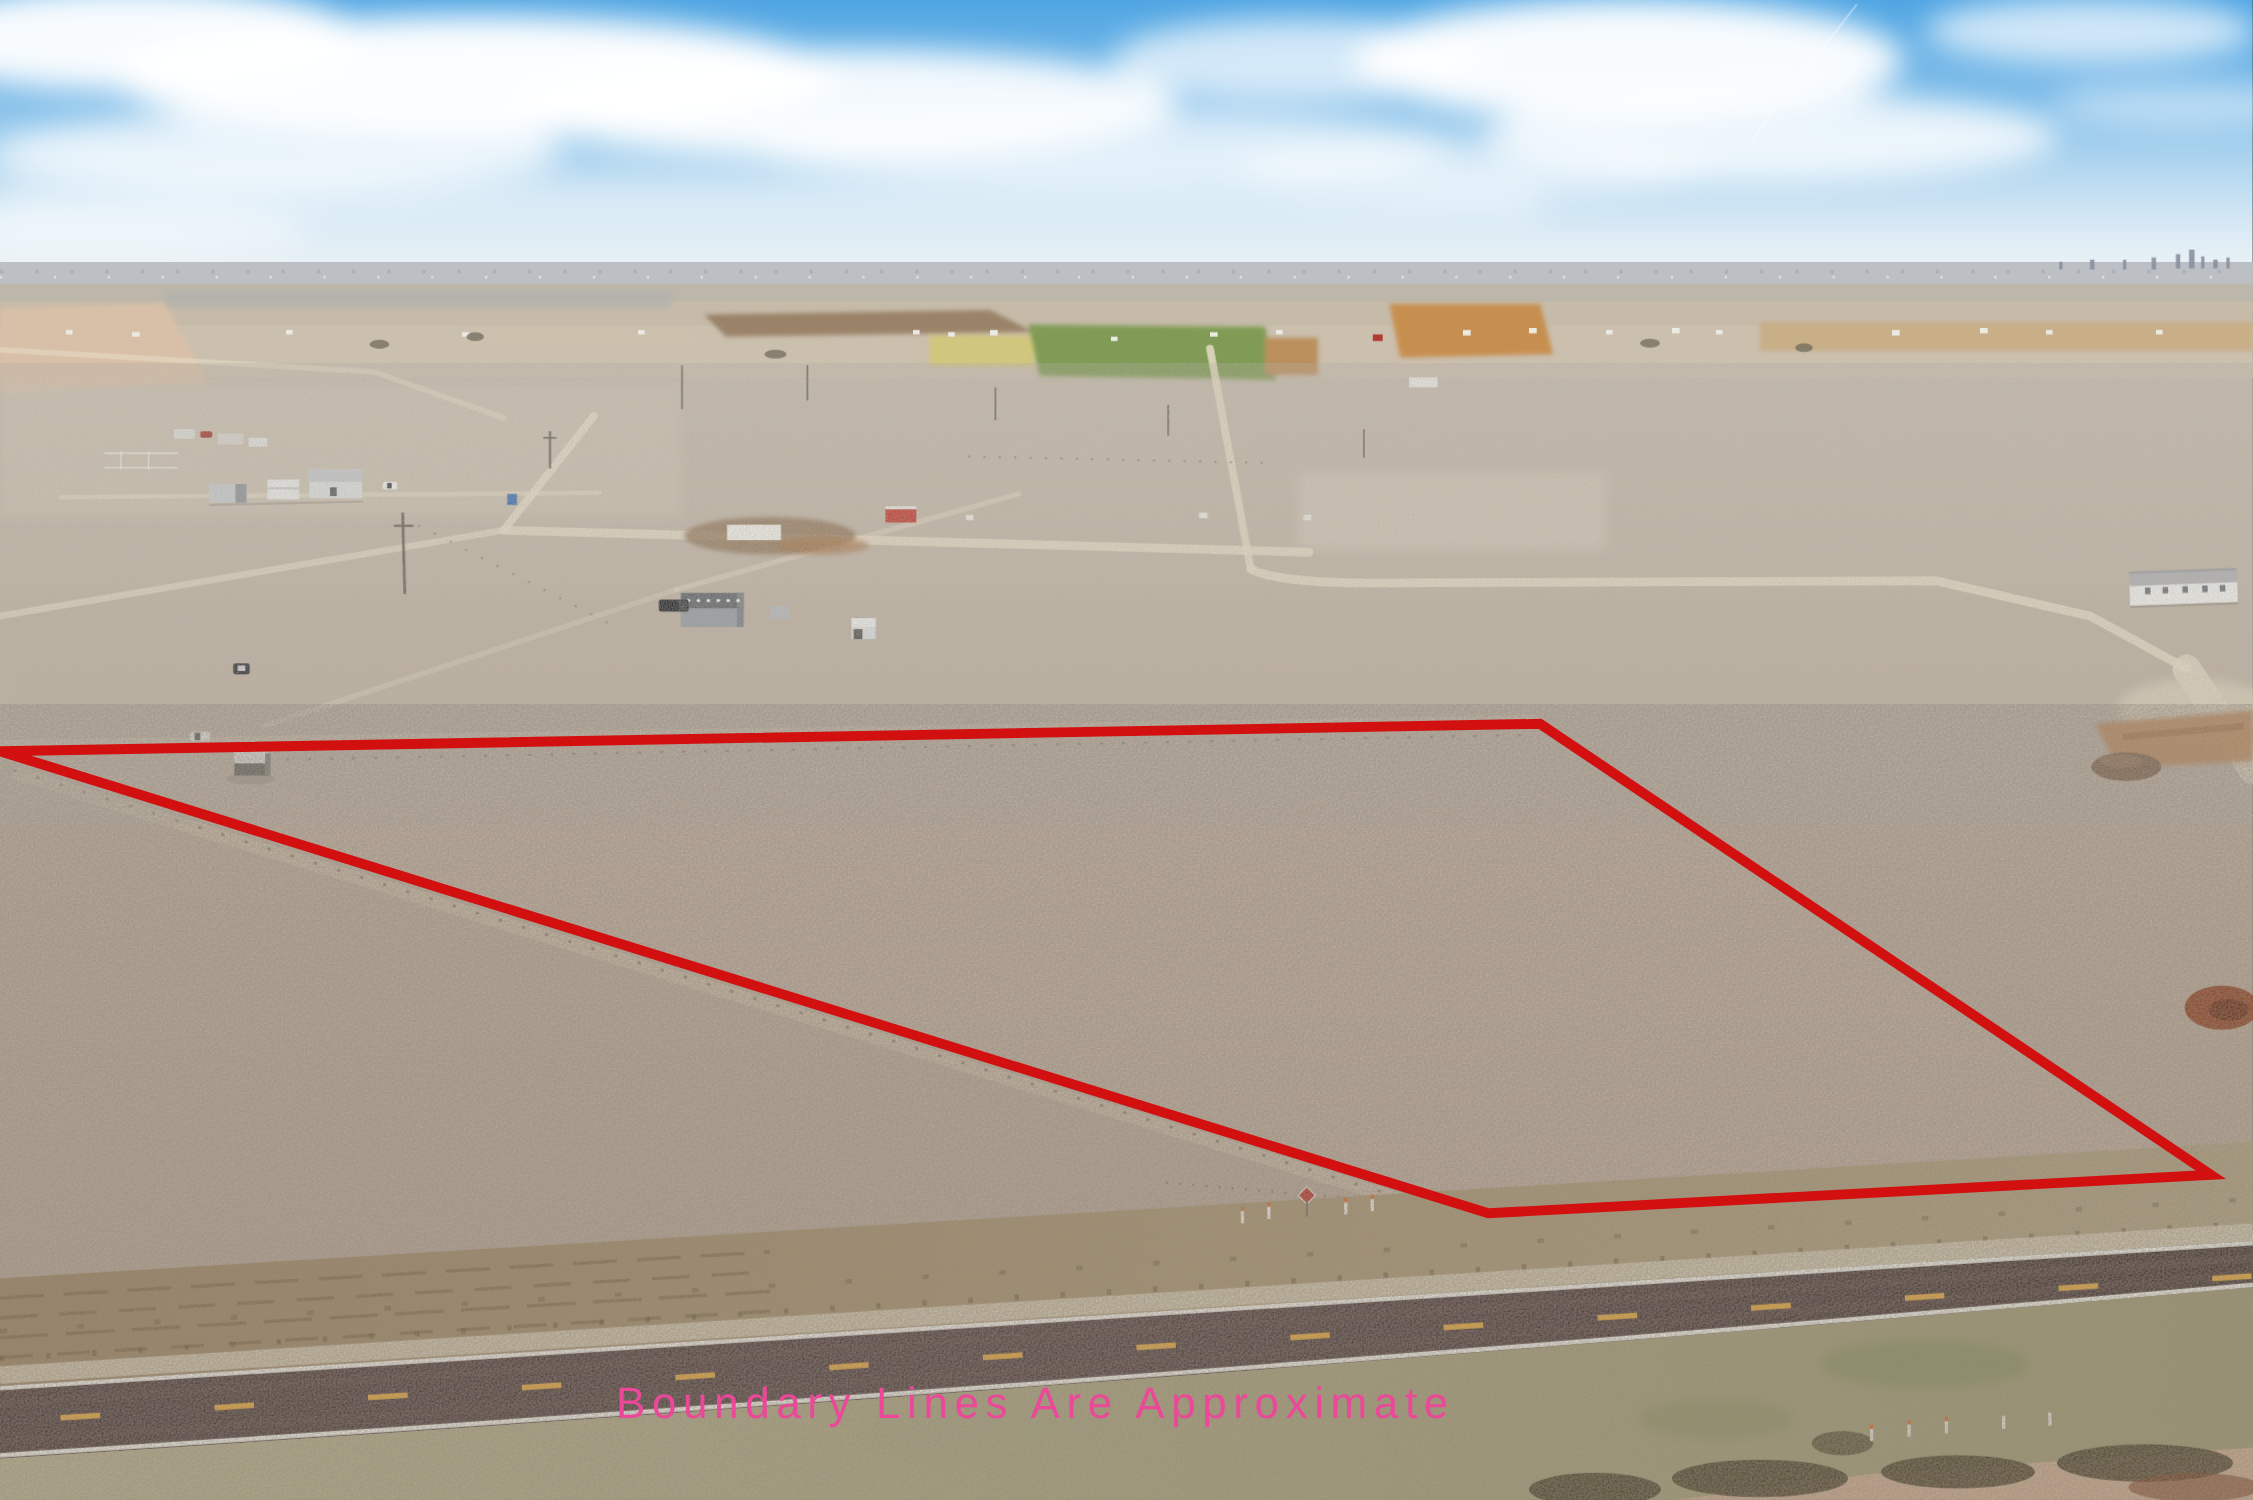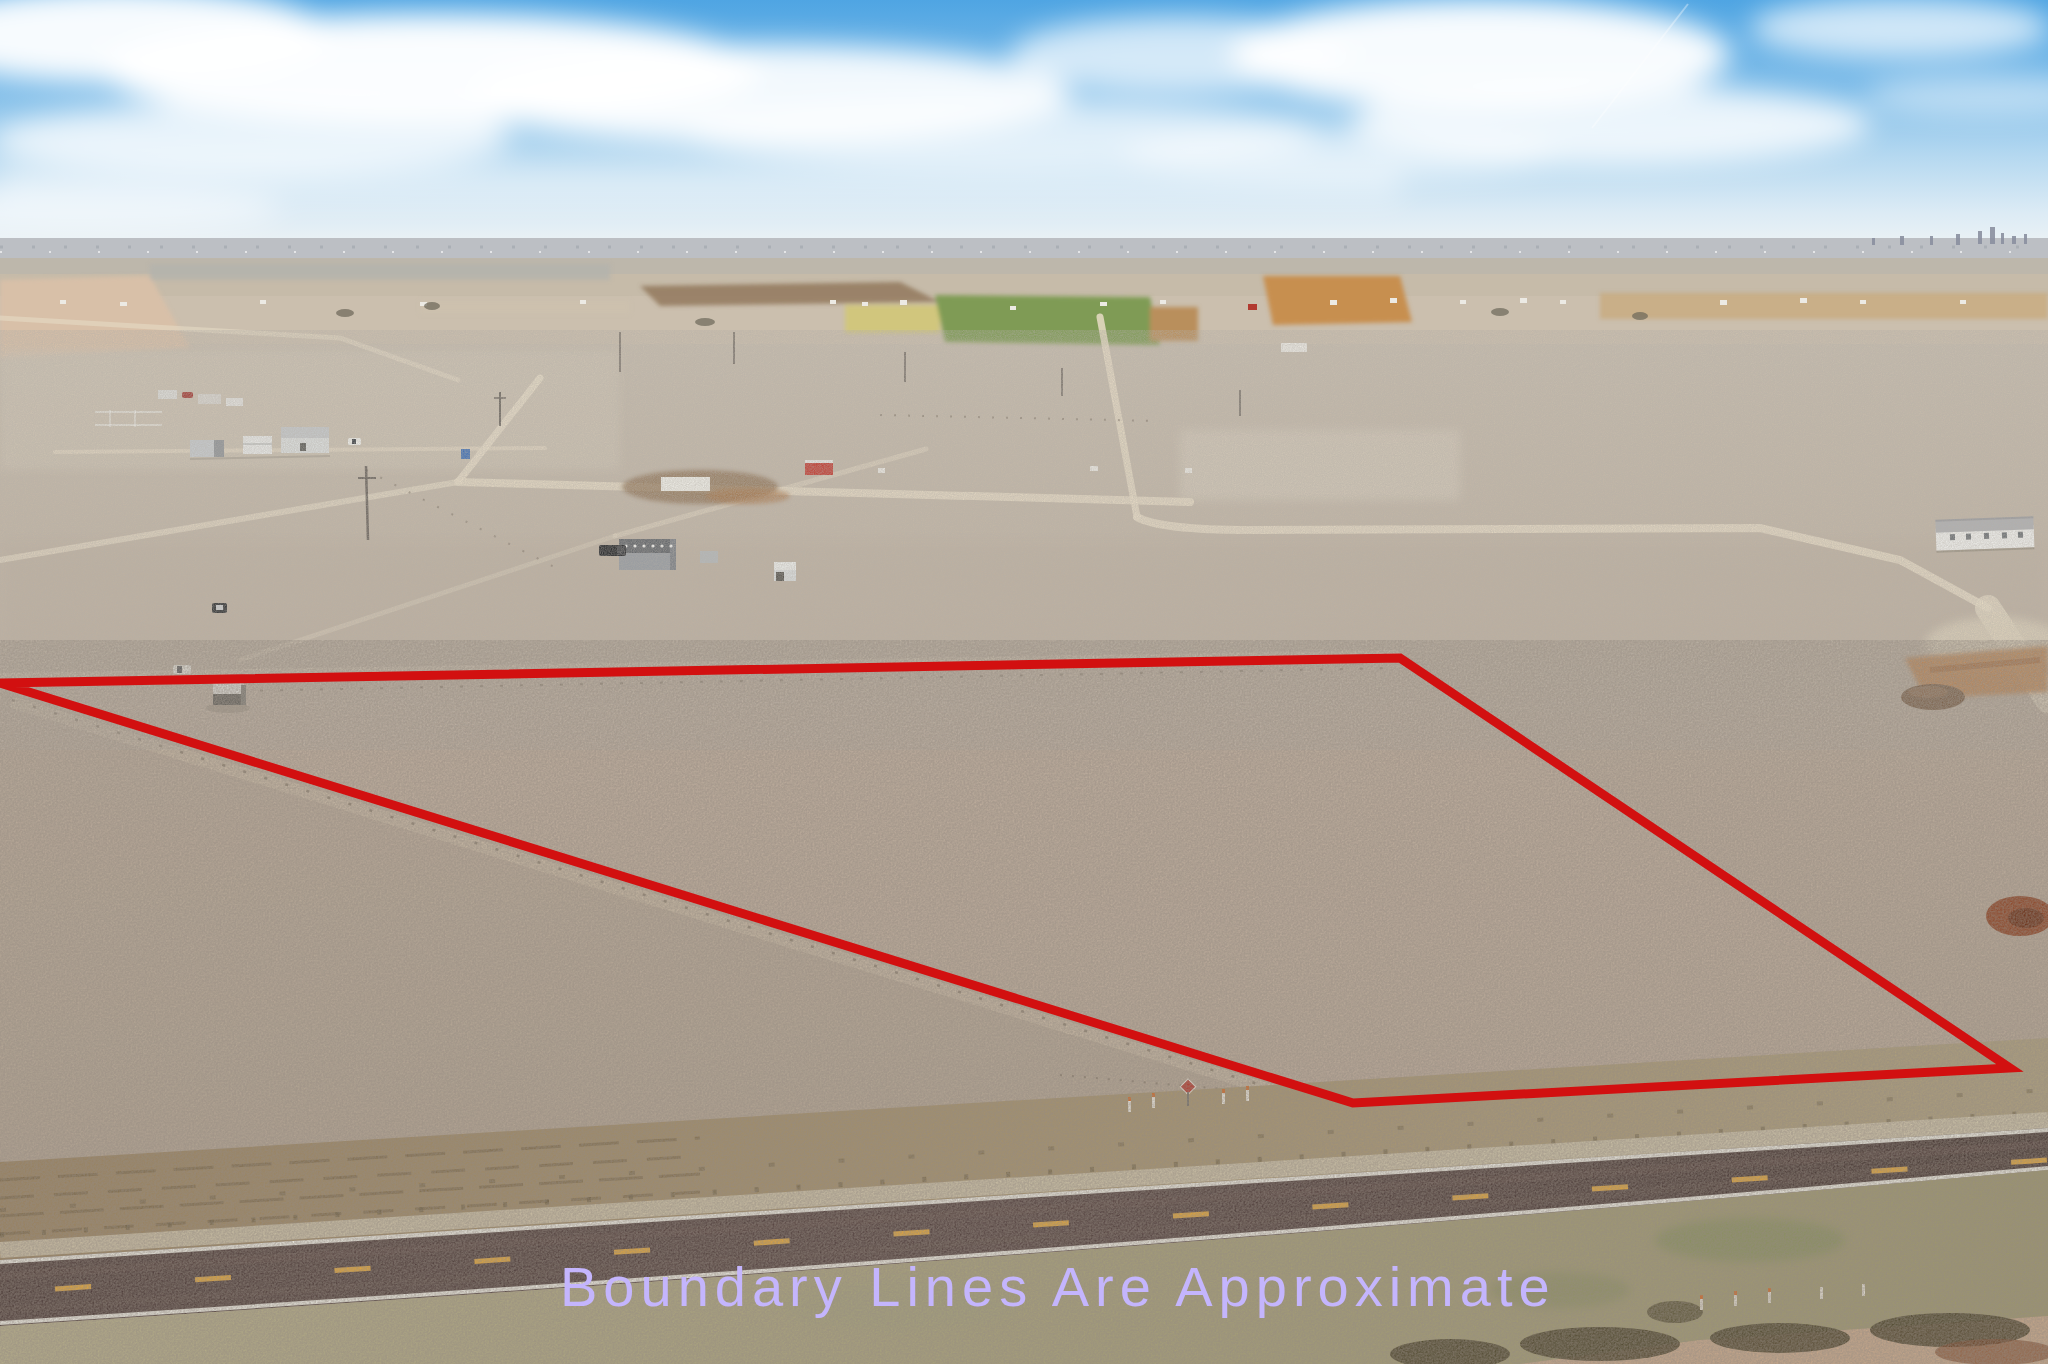--- a/index.html
+++ b/index.html
@@ -1,20 +1,20 @@
 <!DOCTYPE html>
 <html><head>
 <meta charset="utf-8">
 <style>
   html,body{margin:0;padding:0;background:#222;}
   .stage{position:relative;width:2048px;height:1364px;overflow:hidden;
          font-family:"Liberation Sans",sans-serif;}
   .stage svg{position:absolute;left:0;top:0;display:block;}
-  .caption{position:absolute;left:560px;top:1254px;font-size:56px;font-weight:400;
-           letter-spacing:6px;color:#c4b5fd;white-space:nowrap;
+  .caption{position:absolute;left:560px;top:1254px;font-size:40px;font-weight:400;
+           letter-spacing:6px;color:#ec4899;white-space:nowrap;
            font-family:"Liberation Sans",sans-serif;}
 </style>
 </head>
 <body>
 
 <div class="stage">
 <svg width="2048" height="1364" viewBox="0 0 2048 1364">
   <defs>
     <linearGradient id="skyG" x1="0" y1="0" x2="0" y2="1">
       <stop offset="0" stop-color="#4fa5e3"></stop>

